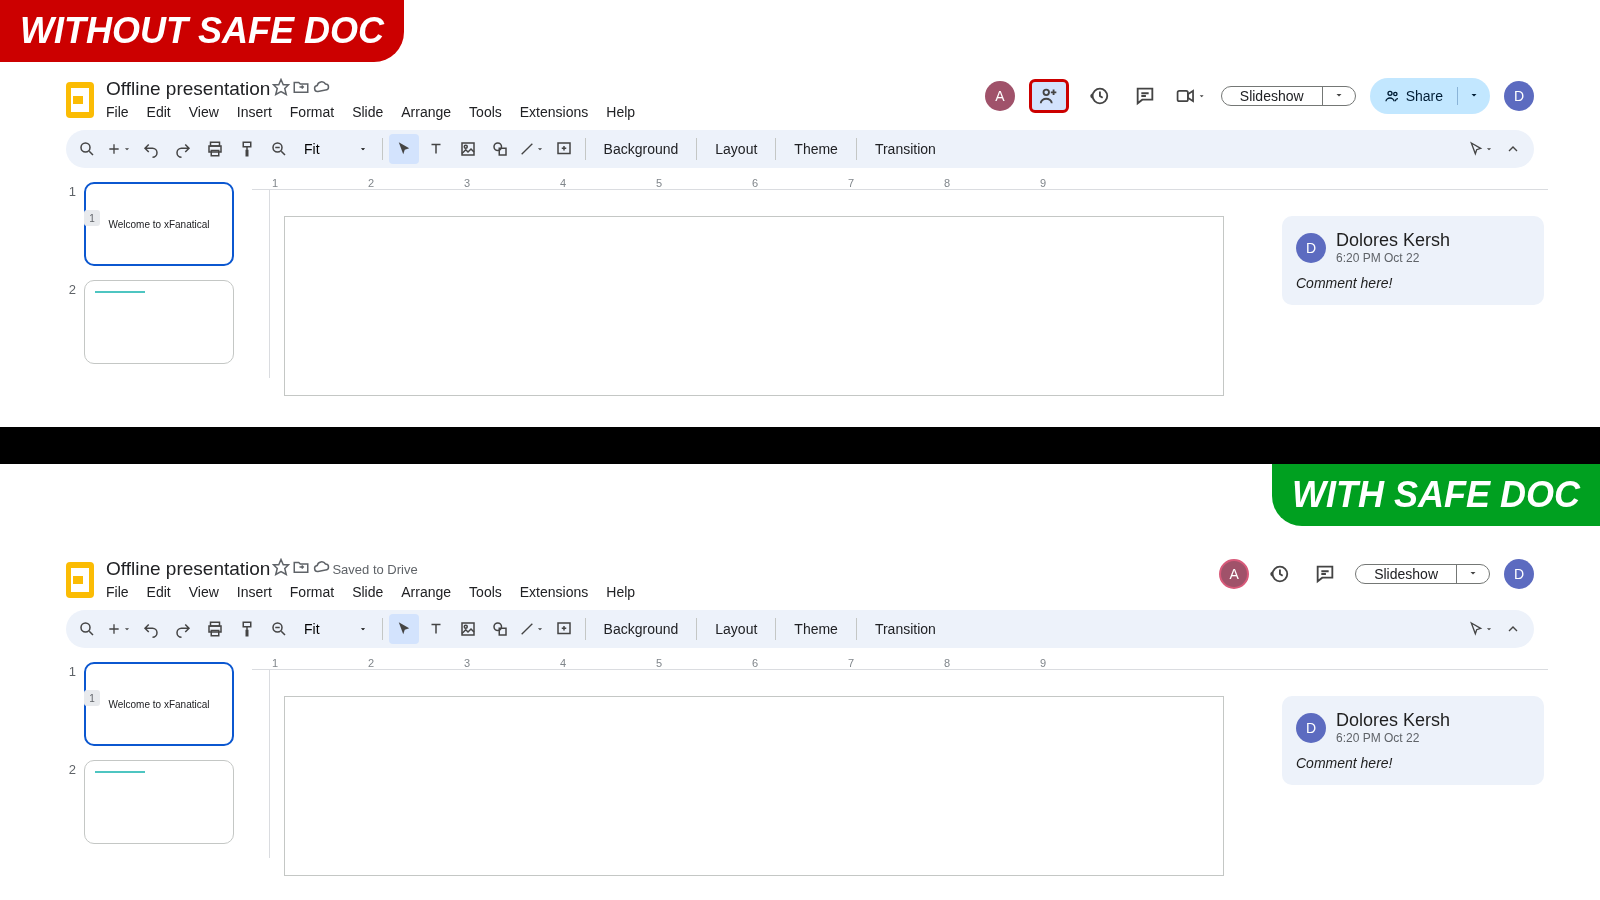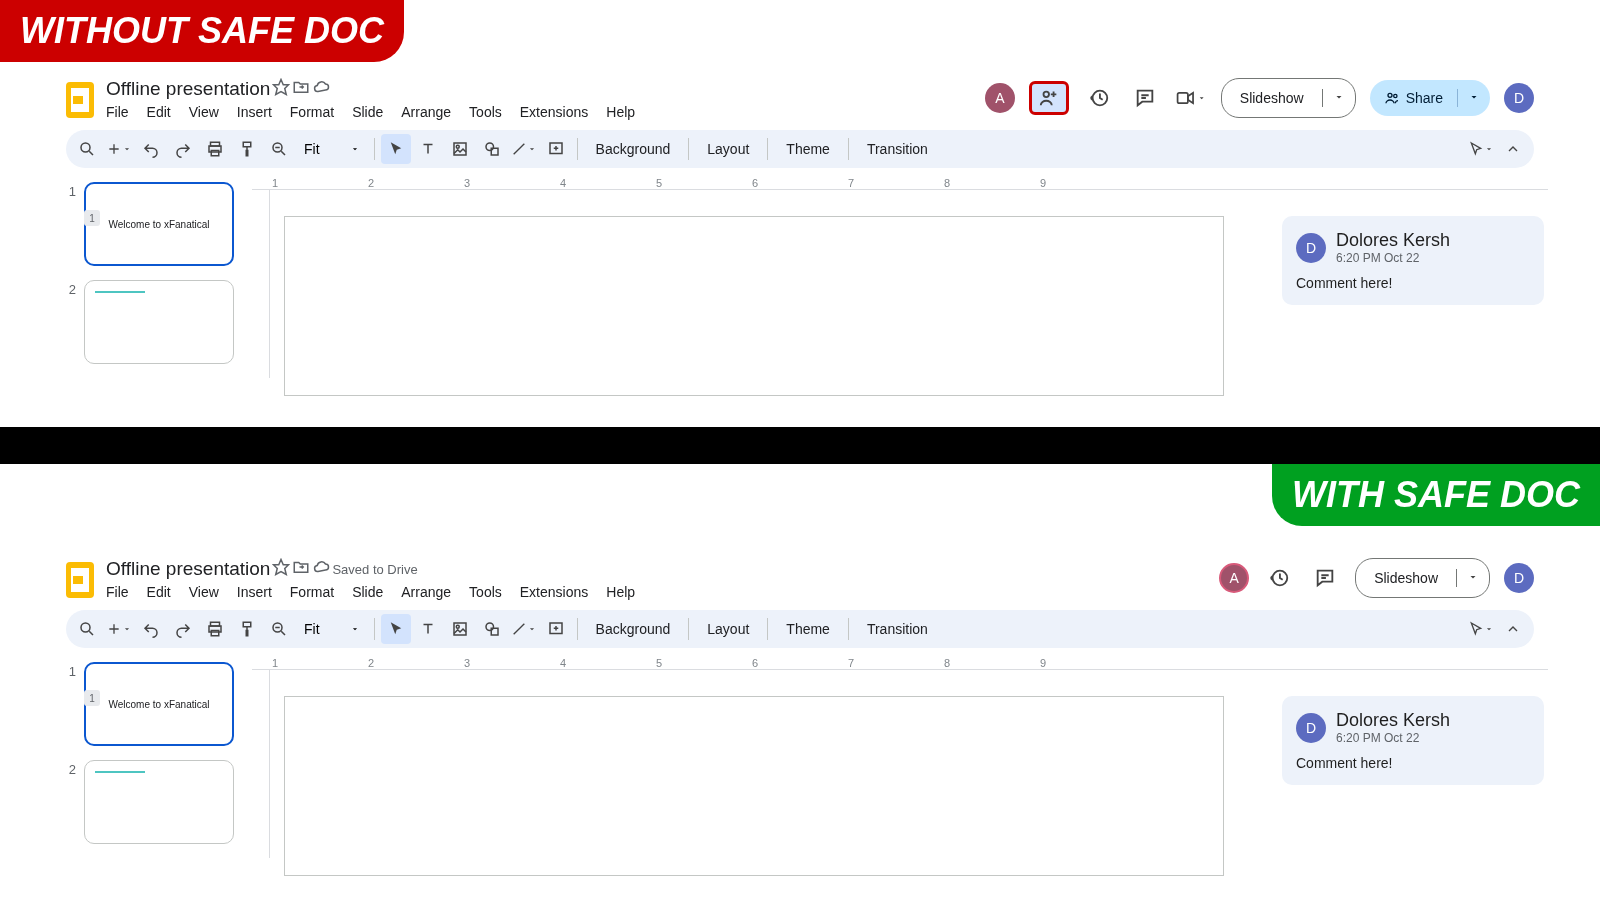--- a/index.html
+++ b/index.html
@@ -29,34 +29,34 @@
 
 .avatar { width: 30px; height: 30px; border-radius: 50%; display: flex; align-items: center; justify-content: center; color: #fff; font-size: 14px; font-weight: 500; }
 .avatar-a { background: #a0526a; }
 .avatar-d { background: #5c6bc0; }
 
 .addperson-box { border: 3px solid #cc0000; border-radius: 6px; padding: 3px 6px; display: flex; align-items: center; background: #d3e3fd; }
 .addperson-box svg { display: block; }
 
 .hdr-btn { width: 32px; height: 32px; display: flex; align-items: center; justify-content: center; cursor: pointer; color: #444; }
 
-.slideshow-btn { display: flex; align-items: center; border: 1px solid #747775; border-radius: 18px; height: 40px; overflow: hidden; justify-content: flex-end; }
+.slideshow-btn { display: flex; align-items: center; border: 1px solid #747775; border-radius: 18px; height: 20px; overflow: hidden; justify-content: flex-end; }
 .slideshow-main { padding: 0 18px; font-size: 14px; color: #202124; cursor: pointer; }
 .slideshow-drop { border-left: 1px solid #747775; padding: 0 10px; cursor: pointer; }
 
 .share-btn { display: flex; align-items: center; background: #c2e7ff; border-radius: 18px; height: 36px; overflow: hidden; }
 .share-main { display: flex; align-items: center; gap: 6px; padding: 0 14px; font-size: 14px; color: #001d35; cursor: pointer; font-weight: 400; }
 .share-drop { border-left: 1px solid #8ab4d8; padding: 0 10px; cursor: pointer; }
 
 .toolbar { display: flex; align-items: center; gap: 2px; margin: 10px 14px 0 14px; padding: 4px 6px; background: #edf2fa; border-radius: 22px; }
 .tb-btn { width: 30px; height: 30px; display: flex; align-items: center; justify-content: center; cursor: pointer; color: #444; border-radius: 4px; }
 .tb-btn.selected { background: #d3e3fd; }
 .tb-text { padding: 0 12px; font-size: 14px; color: #202124; cursor: pointer; }
 .tb-sep { width: 1px; height: 22px; background: #c4c7c5; margin: 0 4px; }
-.tb-zoom { display: flex; align-items: center; gap: 30px; padding: 0 8px; cursor: pointer; font-size: 14px; }
+.tb-zoom { display: flex; align-items: center; gap: 38px; padding: 0 8px; cursor: pointer; font-size: 14px; }
 .tb-spacer { flex: 1; }
 
 .workspace { display: flex; margin-top: 4px; }
 .thumbs { width: 200px; padding: 10px 6px 0 12px; }
 .thumb-row { display: flex; gap: 8px; margin-bottom: 14px; position: relative; }
 .thumb-num { font-size: 13px; color: #5f6368; width: 12px; text-align: right; padding-top: 2px; }
 .thumb { width: 150px; height: 84px; border: 1px solid #c4c7c5; border-radius: 10px; background: #fff; display: flex; align-items: center; justify-content: center; font-size: 10px; color: #202124; position: relative; }
 .thumb.active { border: 2px solid #0b57d0; }
 .thumb-badge { position: absolute; left: -2px; top: 26px; width: 16px; height: 16px; background: #e8eaed; border-radius: 3px; font-size: 10px; display: flex; align-items: center; justify-content: center; color: #5f6368; }
 .thumb-line { width: 50px; height: 2px; background: #4ec5c1; position: absolute; top: 10px; left: 10px; }
@@ -64,21 +64,21 @@
 .canvas-area { flex: 1; position: relative; }
 .ruler-h { height: 18px; background: #fff; display: flex; align-items: flex-end; padding-left: 20px; font-size: 11px; color: #80868b; border-bottom: 1px solid #dadce0; }
 .ruler-h span { width: 96px; display: inline-block; text-align: left; }
 .ruler-v { position: absolute; left: 0; top: 18px; width: 18px; bottom: 0; border-right: 1px solid #dadce0; font-size: 11px; color: #80868b; }
 .canvas { position: absolute; left: 32px; top: 44px; width: 940px; height: 180px; background: #fff; border: 1px solid #c4c7c5; }
 
 .comment-card { position: absolute; right: 4px; top: 44px; width: 262px; background: #edf2fa; border-radius: 10px; padding: 14px; }
 .comment-head { display: flex; align-items: center; gap: 10px; }
 .comment-name { font-size: 18px; font-weight: 500; color: #1f1f1f; }
 .comment-time { font-size: 12px; color: #5f6368; }
-.comment-body { font-size: 14px; color: #1f1f1f; margin-top: 10px; }
+.comment-body { font-size: 14px; color: #1f1f1f; margin-top: 10px; font-style: italic; }
 
 .saved-text { font-size: 13px; color: #5f6368; }
 </style>
 </head>
 <body>
 
 <div class="banner banner-red">WITHOUT SAFE DOC</div>
 <div class="banner banner-green">WITH SAFE DOC</div>
 <div class="divider"></div>
 

